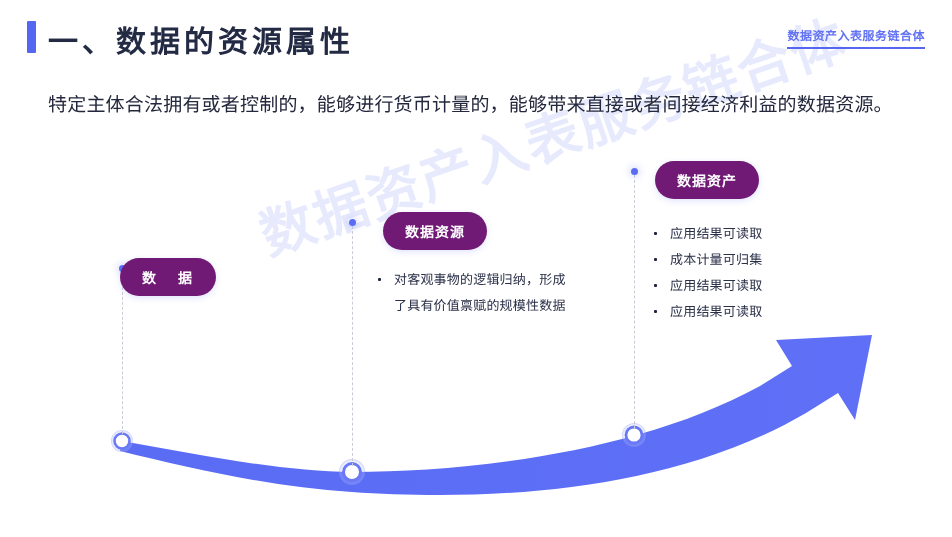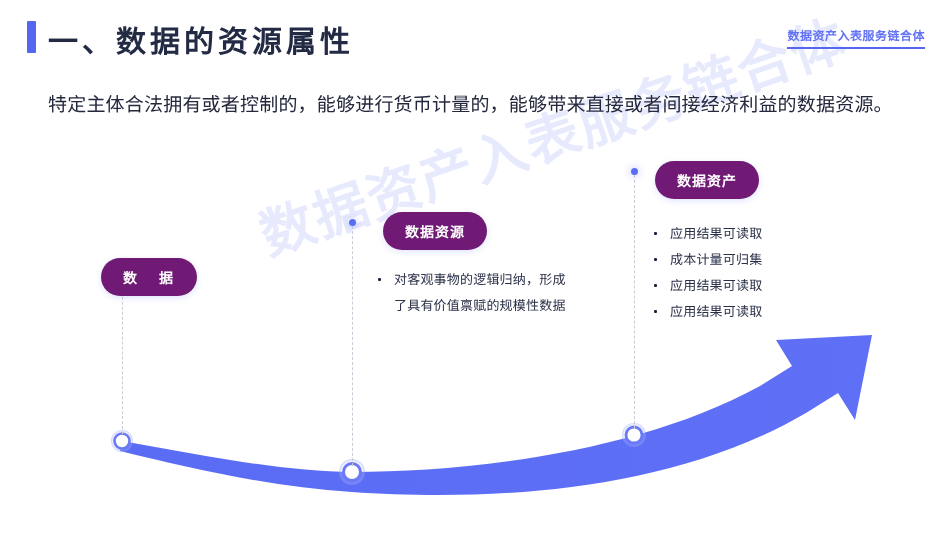--- a/index.html
+++ b/index.html
@@ -144,21 +144,21 @@
     position: absolute;
     left: 2px;
     top: 11px;
     width: 3px;
     height: 3px;
     background: #1d2440;
     border-radius: 1px;
   }
 
   
-  #ms-data        { left: 101px; top: 258px; width: 200px; }
+  #ms-data        { left: 120px; top: 258px; width: 200px; }
   #ms-data .bullets { margin-top: 17px; margin-left: 13px; width: 175px; }
   
   #ms-resource    { left: 363px; top: 212px; width: 215px; }
   #ms-resource .badge { margin-left: 20px; }
   #ms-resource .bullets { margin-top: 17px; margin-left: 13px; width: 200px; }
   
   #ms-asset       { left: 627px; top: 161px; width: 220px; }
   #ms-asset .badge { margin-left: 28px; }
   #ms-asset .bullets { margin-top: 22px; margin-left: 25px; width: 190px; }
 

